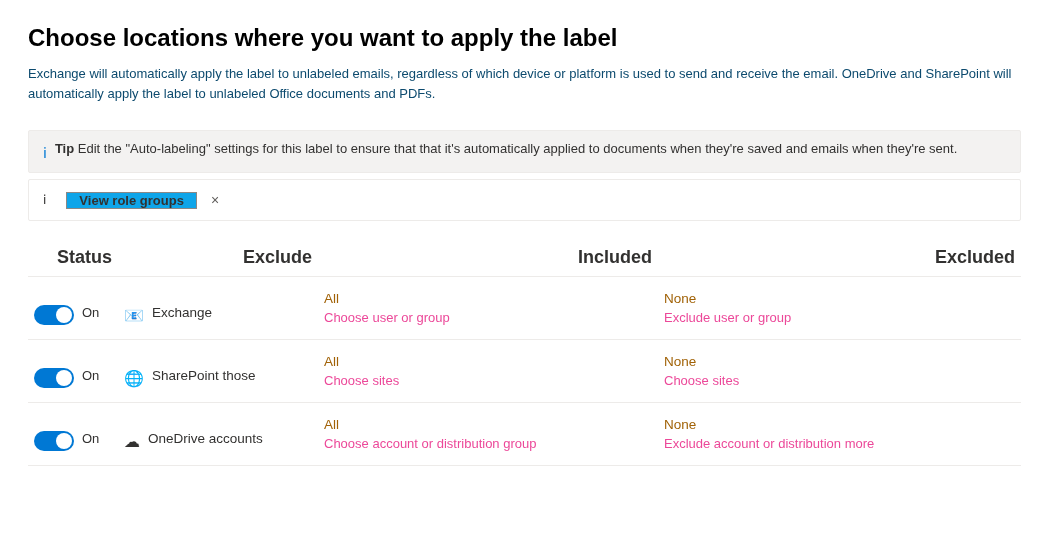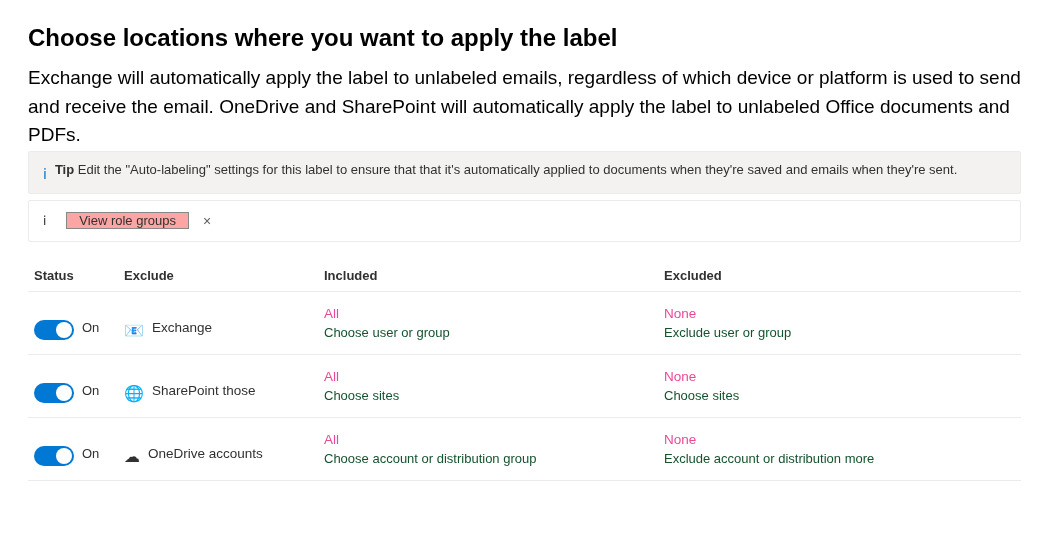--- a/index.html
+++ b/index.html
@@ -11,24 +11,24 @@
       padding: 24px 28px;
       max-width: 1049px;
     }
     h1 {
       font-size: 24px;
       font-weight: 700;
       color: #000;
       margin-bottom: 12px;
     }
     .description {
-      font-size: 19px;
-      color: #000000;
+      font-size: 13px;
+      color: #0c4a6e;
       line-height: 1.5;
-      margin-bottom: 1px;
+      margin-bottom: 27px;
     }
     .info-box {
       display: flex;
       align-items: flex-start;
       gap: 8px;
       background: #f3f2f1;
       border: 1px solid #edebe9;
       padding: 10px 14px;
       margin-bottom: 6px;
       font-size: 13px;
@@ -55,25 +55,25 @@
     }
     .role-box-content {
       flex: 1;
       line-height: 1.5;
     }
     .role-box a {
       color: #0078d4;
       text-decoration: none;
     }
     .view-role-btn {
-      background: #fca5a5;
+      background: #0ea5e9;
       border: 1px solid #8a8886;
       padding: 0 12px;
       font-size: 13px;
-      font-weight: 400;
+      font-weight: 700;
       cursor: pointer;
       color: #323130;
       white-space: nowrap;
       align-self: center;
       margin-left: 12px;
       flex-shrink: 0;
     }
     .close-btn {
       background: none;
       border: none;
@@ -85,23 +85,23 @@
       flex-shrink: 0;
     }
     table {
       width: 100%;
       border-collapse: collapse;
     }
     thead tr {
       border-bottom: 1px solid #edebe9;
     }
     thead th {
-      text-align: left;
+      text-align: right;
       font-weight: 600;
-      font-size: 13px;
+      font-size: 18px;
       padding: 8px 6px;
       color: #323130;
     }
     tbody tr {
       border-bottom: 1px solid #edebe9;
     }
     tbody td {
       padding: 14px 6px;
       vertical-align: top;
       font-size: 13.5px;
@@ -146,31 +146,31 @@
     .loc-icon {
       font-size: 16px;
       margin-top: 1px;
       flex-shrink: 0;
     }
     .loc-name {
       font-size: 13.5px;
       color: #323130;
     }
     .link {
-      color: #14532d;
+      color: #ec4899;
       text-decoration: none;
       display: block;
       margin-top: 4px;
       font-size: 13px;
     }
     .included-cell, .excluded-cell {
       font-size: 13.5px;
     }
     .cell-all {
-      color: #ec4899;
+      color: #a16207;
       margin-bottom: 2px;
     }
     
     .col-status { width: 90px; }
     .col-location { width: 200px; }
     .col-included { width: 340px; }
     .col-excluded { width: auto; }
   </style>
 </head>
 <body>

